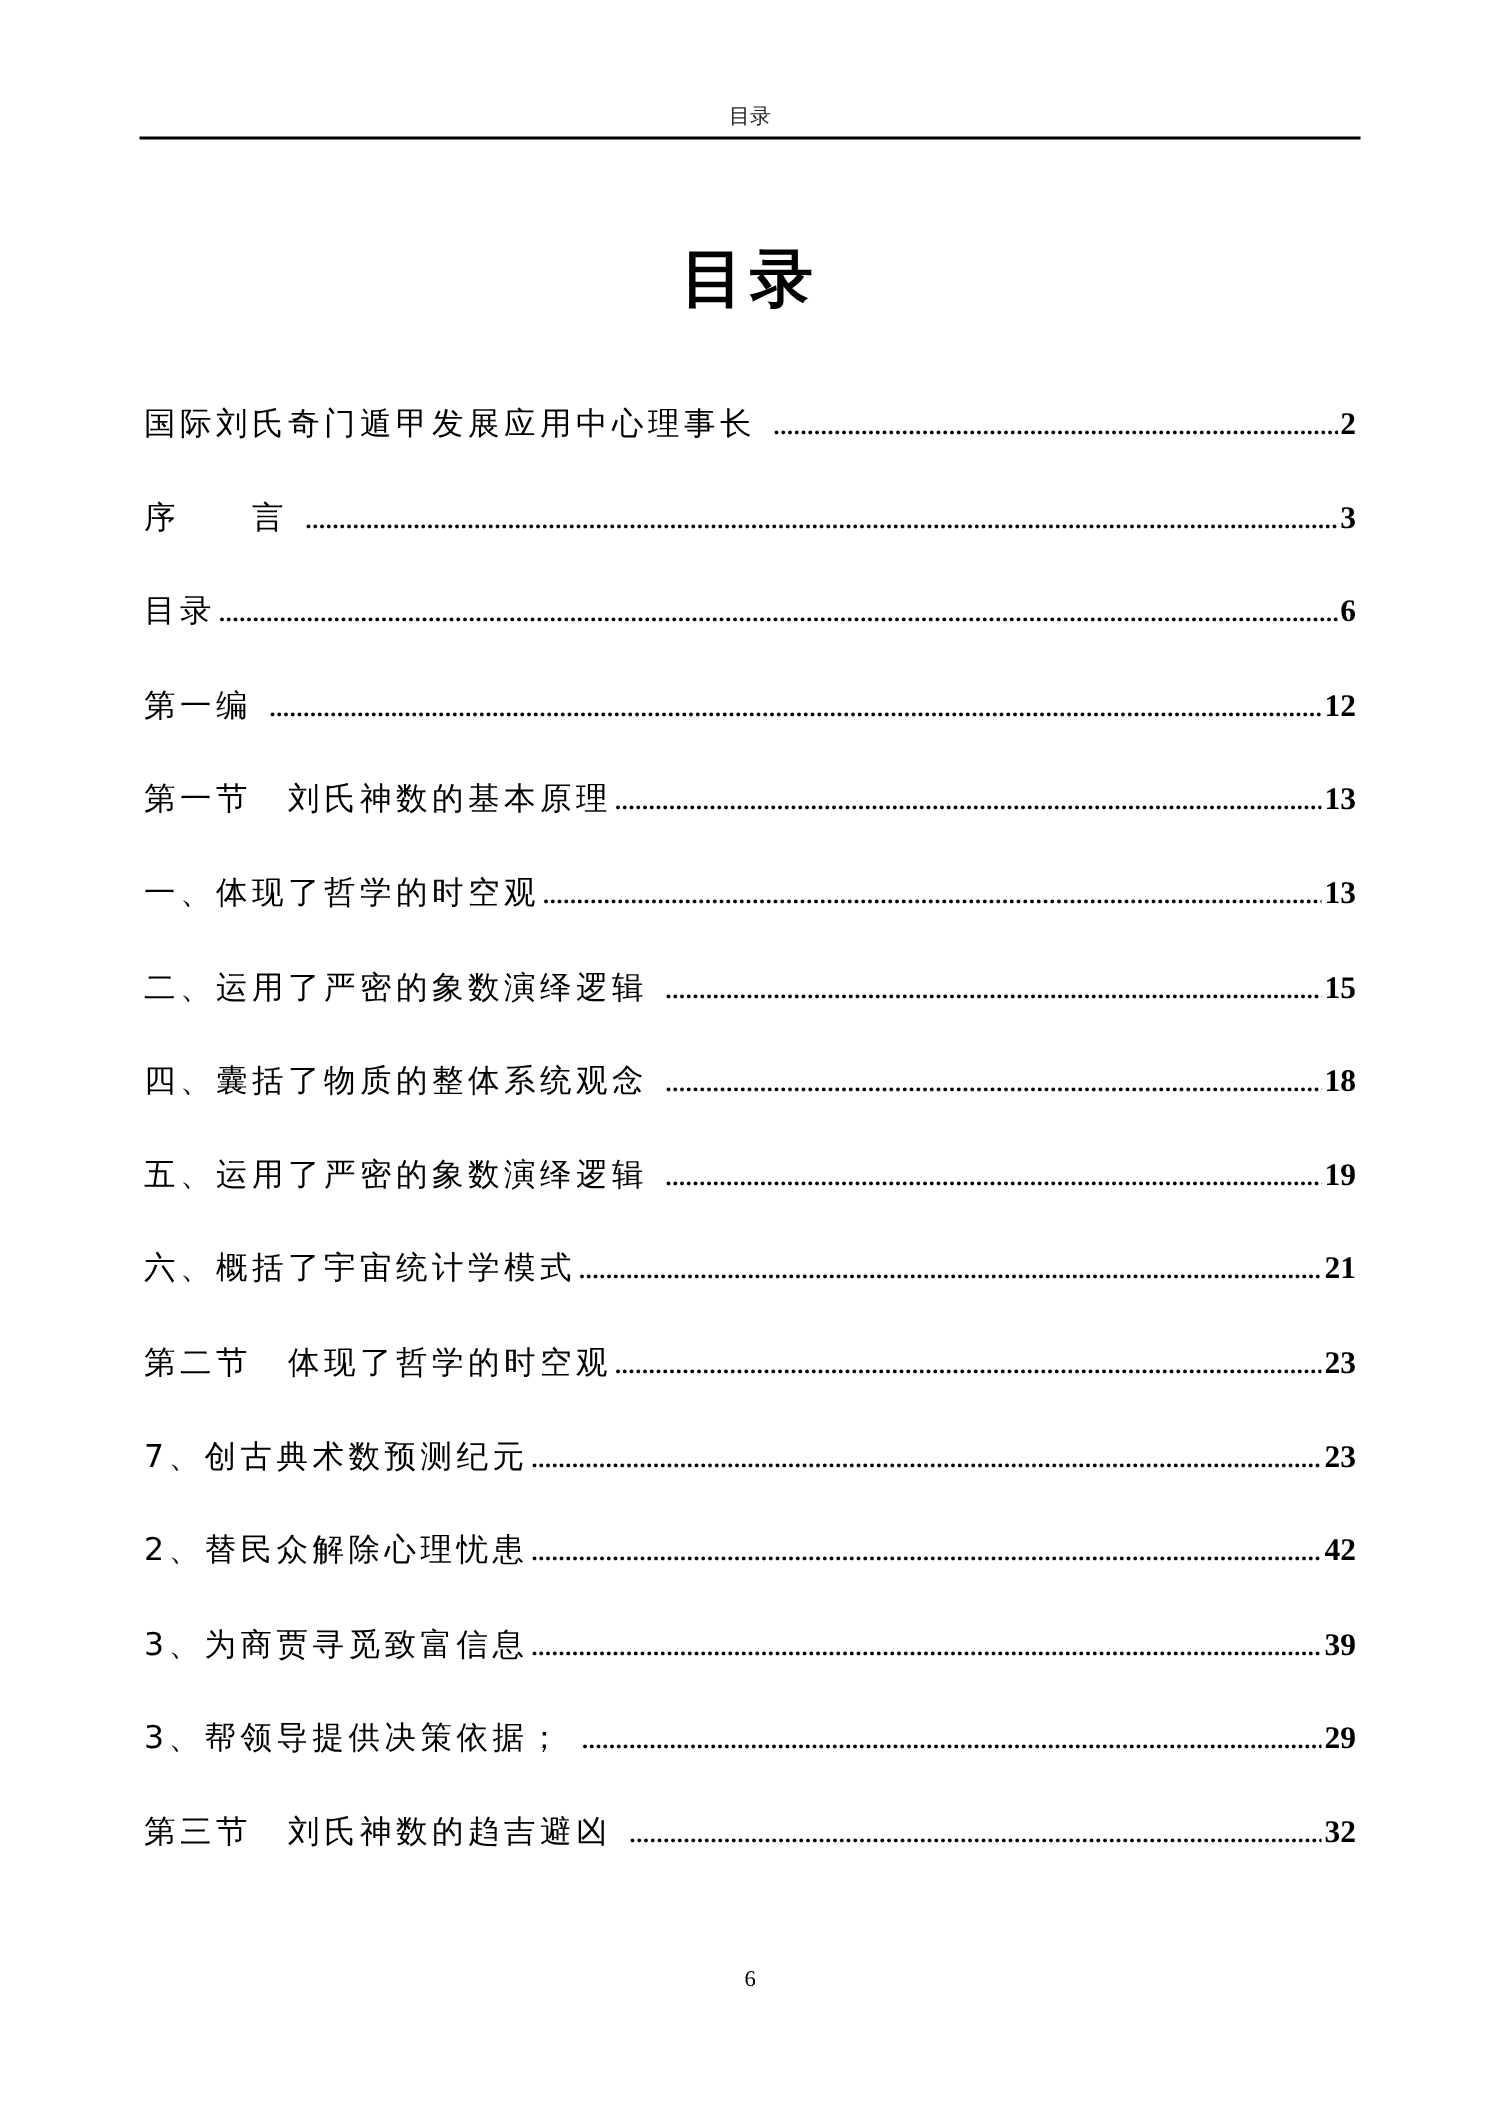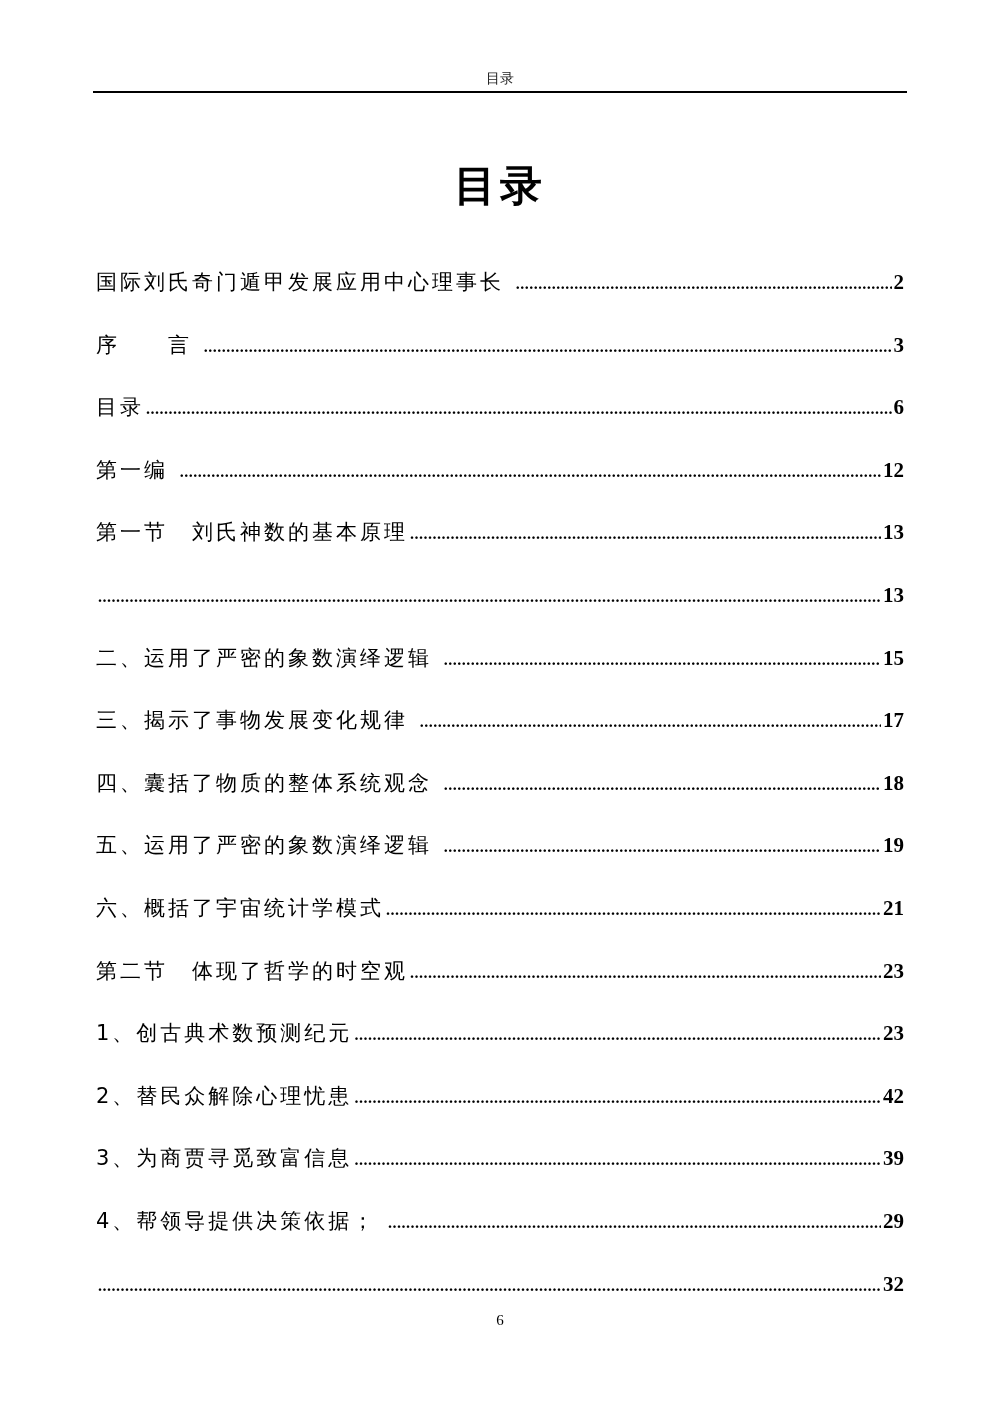--- a/index.html
+++ b/index.html
@@ -123,32 +123,28 @@
     <span class="toc-label">第一编 </span>
     <span class="toc-leader"></span>
     <span class="toc-page">12</span>
   </div>
   <div class="toc-row">
     <span class="toc-label">第一节　刘氏神数的基本原理</span>
     <span class="toc-leader"></span>
     <span class="toc-page">13</span>
   </div>
   <div class="toc-row">
+    <span class="toc-label">一、体现了哲学的时空观</span>
     <span class="toc-leader"></span>
     <span class="toc-page">13</span>
   </div>
   <div class="toc-row">
     <span class="toc-label">二、运用了严密的象数演绎逻辑 </span>
     <span class="toc-leader"></span>
     <span class="toc-page">15</span>
-  </div>
-  <div class="toc-row">
-    <span class="toc-label">三、揭示了事物发展变化规律 </span>
-    <span class="toc-leader"></span>
-    <span class="toc-page">17</span>
   </div>
   <div class="toc-row">
     <span class="toc-label">四、囊括了物质的整体系统观念 </span>
     <span class="toc-leader"></span>
     <span class="toc-page">18</span>
   </div>
   <div class="toc-row">
     <span class="toc-label">五、运用了严密的象数演绎逻辑 </span>
     <span class="toc-leader"></span>
     <span class="toc-page">19</span>
@@ -157,38 +153,39 @@
     <span class="toc-label">六、概括了宇宙统计学模式</span>
     <span class="toc-leader"></span>
     <span class="toc-page">21</span>
   </div>
   <div class="toc-row">
     <span class="toc-label">第二节　体现了哲学的时空观</span>
     <span class="toc-leader"></span>
     <span class="toc-page">23</span>
   </div>
   <div class="toc-row">
-    <span class="toc-label">1、创古典术数预测纪元</span>
+    <span class="toc-label">7、创古典术数预测纪元</span>
     <span class="toc-leader"></span>
     <span class="toc-page">23</span>
   </div>
   <div class="toc-row">
     <span class="toc-label">2、替民众解除心理忧患</span>
     <span class="toc-leader"></span>
     <span class="toc-page">42</span>
   </div>
   <div class="toc-row">
     <span class="toc-label">3、为商贾寻觅致富信息</span>
     <span class="toc-leader"></span>
     <span class="toc-page">39</span>
   </div>
   <div class="toc-row">
-    <span class="toc-label">4、帮领导提供决策依据； </span>
+    <span class="toc-label">3、帮领导提供决策依据； </span>
     <span class="toc-leader"></span>
     <span class="toc-page">29</span>
   </div>
   <div class="toc-row">
+    <span class="toc-label">第三节　刘氏神数的趋吉避凶 </span>
     <span class="toc-leader"></span>
     <span class="toc-page">32</span>
   </div>
 </div>
 
 <div class="page-number">6</div>
 
 </body></html>

